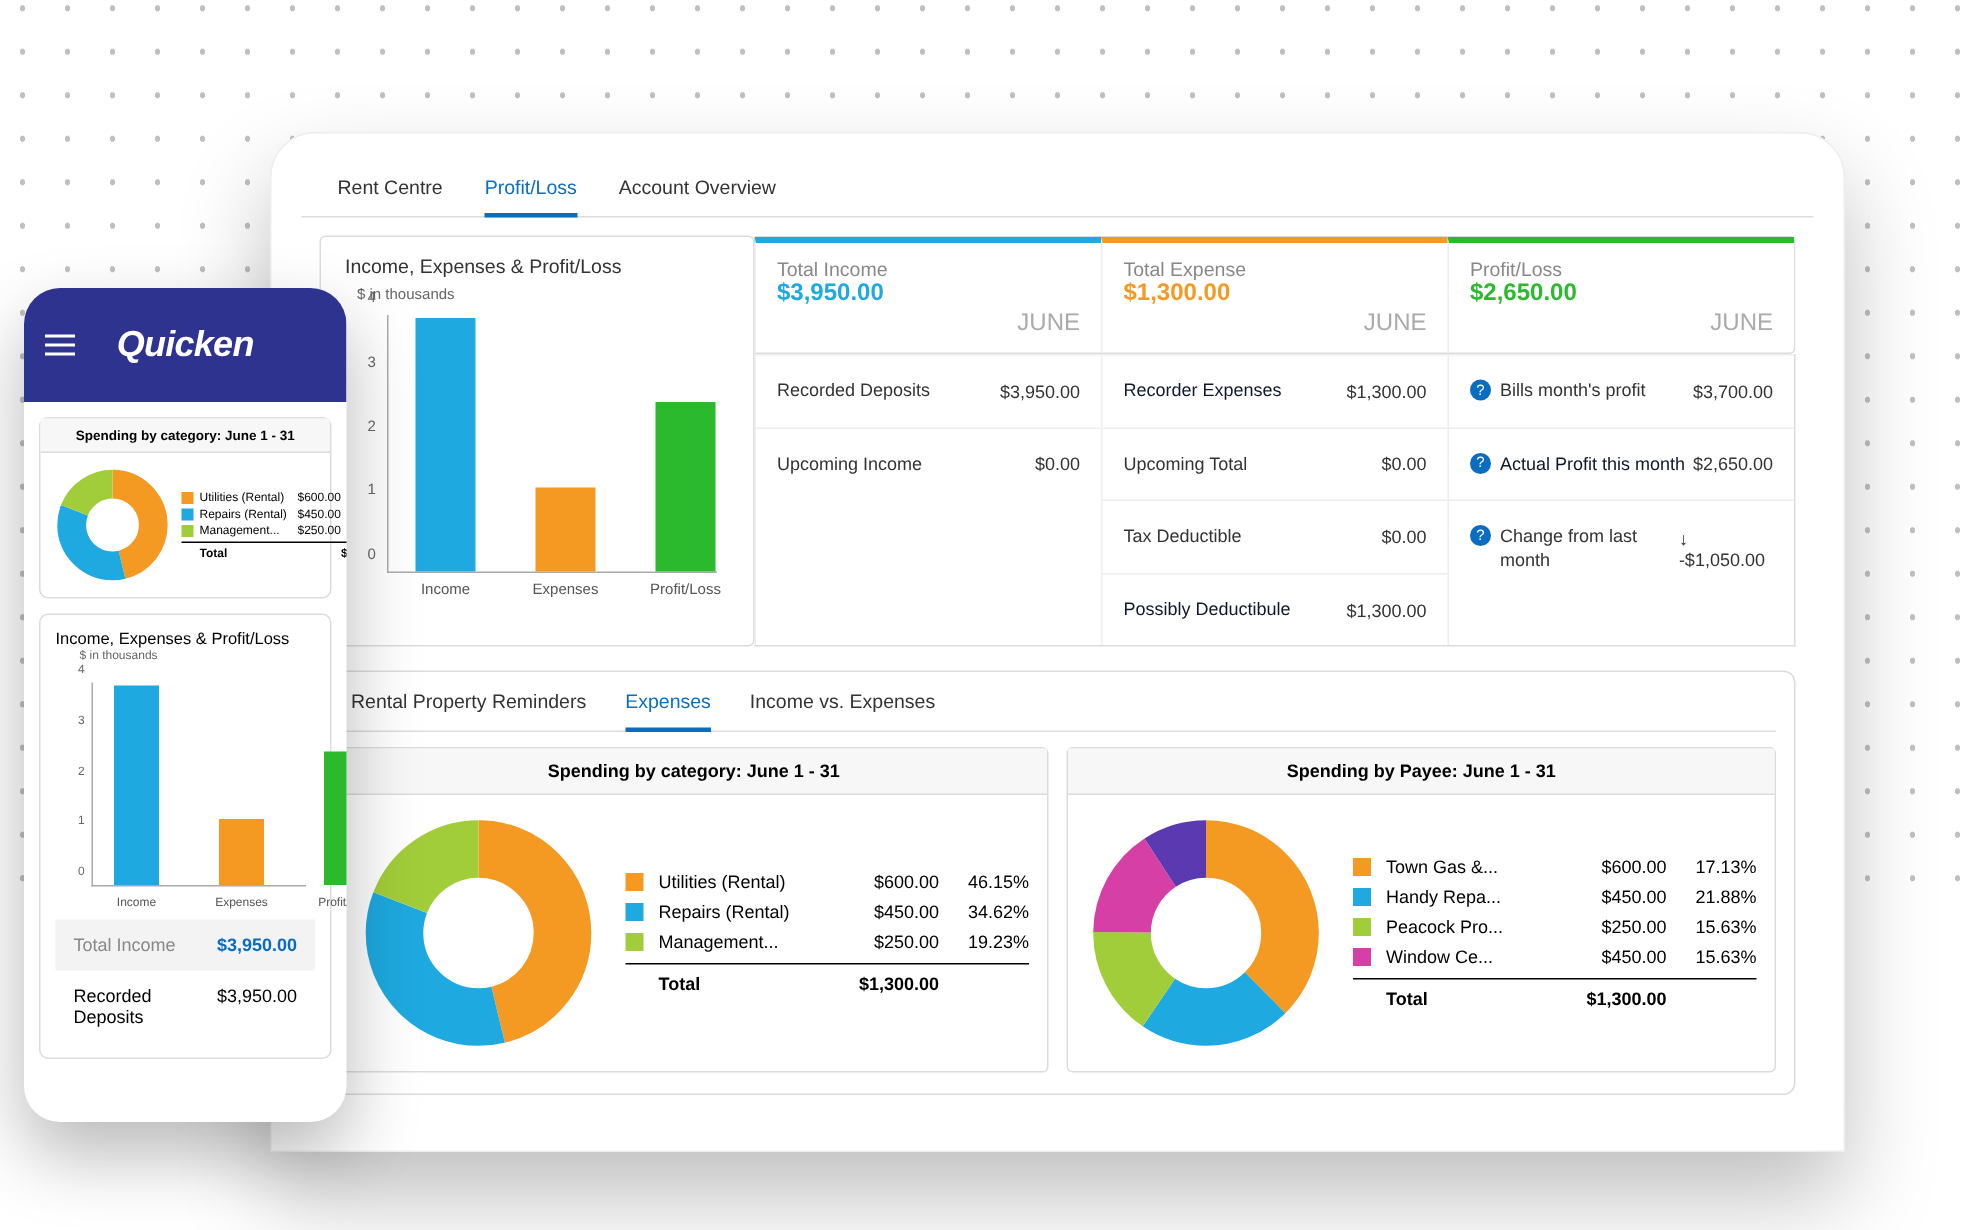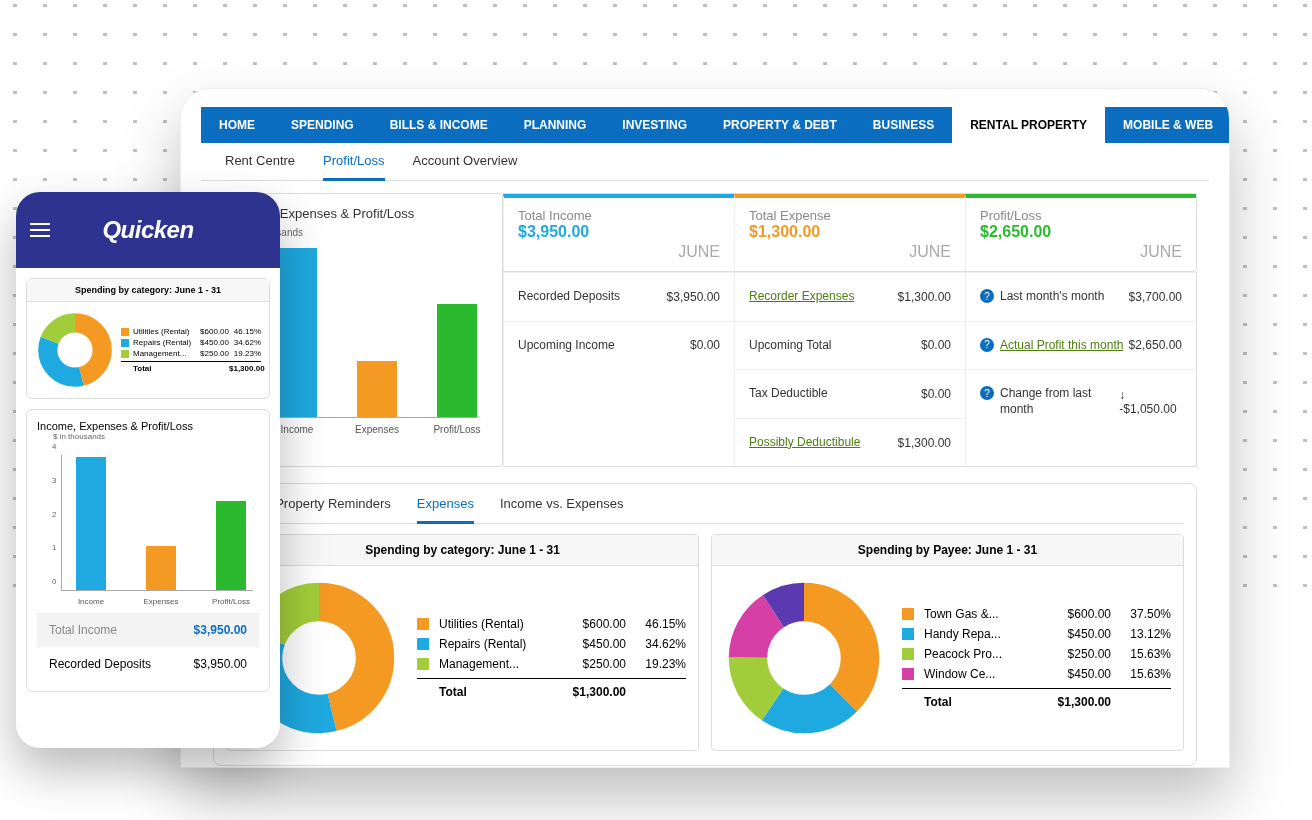--- a/index.html
+++ b/index.html
@@ -36,21 +36,21 @@
 .kpi-row { display: flex; flex: 1; border: 1px solid #dcdcdc; border-left: none; border-radius: 0 4px 4px 0; }
 .kpi { flex: 1; border-top: 4px solid; padding: 10px 14px; border-left: 1px solid #eee; }
 .kpi-title { font-size: 13px; color: #888; }
 .kpi-value { font-size: 16px; font-weight: 700; }
 .kpi-period { font-size: 16px; color: #aaa; margin-top: 2px; text-align: right; }
 
 .kpi-cells { display: flex; flex: 1; border: 1px solid #dcdcdc; border-top: none; border-left: none; }
 .kpi-col { flex: 1; border-left: 1px solid #eee; }
 .kpi-cell { display: flex; justify-content: space-between; align-items: center; padding: 16px 14px; border-top: 1px solid #eee; font-size: 12px; }
 .kpi-cell .label { color: #333; }
-.kpi-cell .label.link { color: #4d7c0f; text-decoration: underline; }
+.kpi-cell .label.link { color: #0f172a; }
 .kpi-cell .val { color: #333; }
 .help-icon { display: inline-flex; width: 14px; height: 14px; border-radius: 50%; background: #0a6dbf; color: #fff; font-size: 10px; align-items: center; justify-content: center; margin-right: 6px; flex: none; }
 .kpi-cell .multiline { display: flex; align-items: flex-start; }
 .kpi-cell .multiline .txt { line-height: 1.3; }
 .red { color: #d93025; }
 
 
 .section2 { margin-top: 16px; border: 1px solid #dcdcdc; border-radius: 8px; padding: 2px 12px 14px; }
 .tabs2 { display: flex; gap: 26px; padding: 10px 8px 0; border-bottom: 1px solid #dcdcdc; }
 .tab2 { font-size: 13px; color: #333; padding-bottom: 10px; cursor: pointer; }
@@ -70,21 +70,21 @@
 .legend-total { border-top: 1px solid #000; margin-top: 4px; padding-top: 6px; font-weight: 600; }
 
 
 .barchart { position: relative; height: 200px; margin-top: 4px; margin-left: 14px; }
 .bar-area { position: absolute; left: 14px; top: 4px; right: 8px; bottom: 24px; border-left: 1px solid #aaa; border-bottom: 1px solid #aaa; }
 .y-tick { position: absolute; left: -14px; font-size: 10px; color: #666; transform: translateY(-50%); }
 .bar { position: absolute; bottom: 0; width: 40px; }
 .bar-label { position: absolute; bottom: -18px; font-size: 10px; color: #555; text-align: center; width: 60px; transform: translateX(-10px); }
 
 
-.phone { position: absolute; top: 192px; left: 16px; width: 264px; height: 556px; background: #fff;
+.phone { position: absolute; top: 192px; left: 16px; width: 215px; height: 556px; background: #fff;
   border-radius: 24px; box-shadow: 0 22px 48px rgba(0,0,0,0.28); z-index: 3; overflow: hidden; }
 .phone-header { background: #2e338f; color: #fff; height: 76px; display: flex; align-items: center; padding: 0 14px; }
 .hamburger { width: 20px; height: 14px; position: relative; }
 .hamburger span { position: absolute; left: 0; right: 0; height: 2px; background: #fff; }
 .hamburger span:nth-child(1){top:0} .hamburger span:nth-child(2){top:6px} .hamburger span:nth-child(3){top:12px}
 .phone-logo { flex: 1; text-align: center; font-size: 24px; font-weight: 700; font-style: italic; letter-spacing: -0.5px; padding-right: 20px; }
 .phone-body { padding: 10px; }
 .phone-card { border: 1px solid #dcdcdc; border-radius: 6px; margin-bottom: 10px; }
 .phone-card-title { font-size: 9px; font-weight: 600; text-align: center; padding: 6px; border-bottom: 1px solid #dcdcdc; background: #f7f7f7; }
 .phone-donut-body { display: flex; align-items: center; padding: 8px; gap: 6px; }
@@ -117,31 +117,20 @@
 .c-purple { background: #5b39b0; } .sc-purple { stroke: #5b39b0; }
 </style>
 </head>
 <body>
 
 <div class="dots"></div>
 
 <div class="laptop">
   <div class="screen">
 
-    <div class="nav" id="main-nav">
-        <div class="nav-tab">HOME</div>
-        <div class="nav-tab">SPENDING</div>
-        <div class="nav-tab">BILLS &amp; INCOME</div>
-        <div class="nav-tab">PLANNING</div>
-        <div class="nav-tab">INVESTING</div>
-        <div class="nav-tab">PROPERTY &amp; DEBT</div>
-        <div class="nav-tab">BUSINESS</div>
-        <div class="nav-tab active">RENTAL PROPERTY</div>
-        <div class="nav-tab">MOBILE &amp; WEB</div>
-      </div>
     <div class="subnav" id="sub-nav">
         <div class="subnav-item">Rent Centre</div>
         <div class="subnav-item active">Profit/Loss</div>
         <div class="subnav-item">Account Overview</div>
       </div>
 
     <div class="content">
       <div class="row">
         <div class="panel-chart">
           <h4>Income, Expenses &amp; Profit/Loss</h4>
@@ -222,21 +211,21 @@
                   <div class="multiline">
                     <span class="label txt link">Possibly Deductibule</span>
                   </div>
                   <span class="val">$1,300.00</span>
                 </div>
               </div>
             <div class="kpi-col" id="col-profit">
                 <div class="kpi-cell">
                   <div class="multiline">
                     <span class="help-icon">?</span>
-                    <span class="label txt">Last month's month</span>
+                    <span class="label txt">Bills month's profit</span>
                   </div>
                   <span class="val">$3,700.00</span>
                 </div>
                 <div class="kpi-cell">
                   <div class="multiline">
                     <span class="help-icon">?</span>
                     <span class="label txt link">Actual Profit this month</span>
                   </div>
                   <span class="val">$2,650.00</span>
                 </div>
@@ -303,27 +292,27 @@
                 <circle cx="50" cy="50" r="35" fill="none" stroke-width="24" class="sc-blue" stroke-dasharray="48.1 220" stroke-dashoffset="-82.5" transform="rotate(-90 50 50)"></circle>
                 <circle cx="50" cy="50" r="35" fill="none" stroke-width="24" class="sc-lime" stroke-dasharray="34.4 220" stroke-dashoffset="-130.6" transform="rotate(-90 50 50)"></circle>
                 <circle cx="50" cy="50" r="35" fill="none" stroke-width="24" class="sc-magenta" stroke-dasharray="34.4 220" stroke-dashoffset="-165" transform="rotate(-90 50 50)"></circle>
                 <circle cx="50" cy="50" r="35" fill="none" stroke-width="24" class="sc-purple" stroke-dasharray="20.6 220" stroke-dashoffset="-199.4" transform="rotate(-90 50 50)"></circle>
               </svg>
               <div class="donut-legend" id="legend-payee">
                   <div class="legend-row">
                     <span class="legend-swatch c-orange"></span>
                     <span class="legend-name">Town Gas &amp;...</span>
                     <span class="legend-amt">$600.00</span>
-                    <span class="legend-pct">37.50%</span>
+                    <span class="legend-pct">17.13%</span>
                   </div>
                   <div class="legend-row">
                     <span class="legend-swatch c-blue"></span>
                     <span class="legend-name">Handy Repa...</span>
                     <span class="legend-amt">$450.00</span>
-                    <span class="legend-pct">13.12%</span>
+                    <span class="legend-pct">21.88%</span>
                   </div>
                   <div class="legend-row">
                     <span class="legend-swatch c-lime"></span>
                     <span class="legend-name">Peacock Pro...</span>
                     <span class="legend-amt">$250.00</span>
                     <span class="legend-pct">15.63%</span>
                   </div>
                   <div class="legend-row">
                     <span class="legend-swatch c-magenta"></span>
                     <span class="legend-name">Window Ce...</span>

